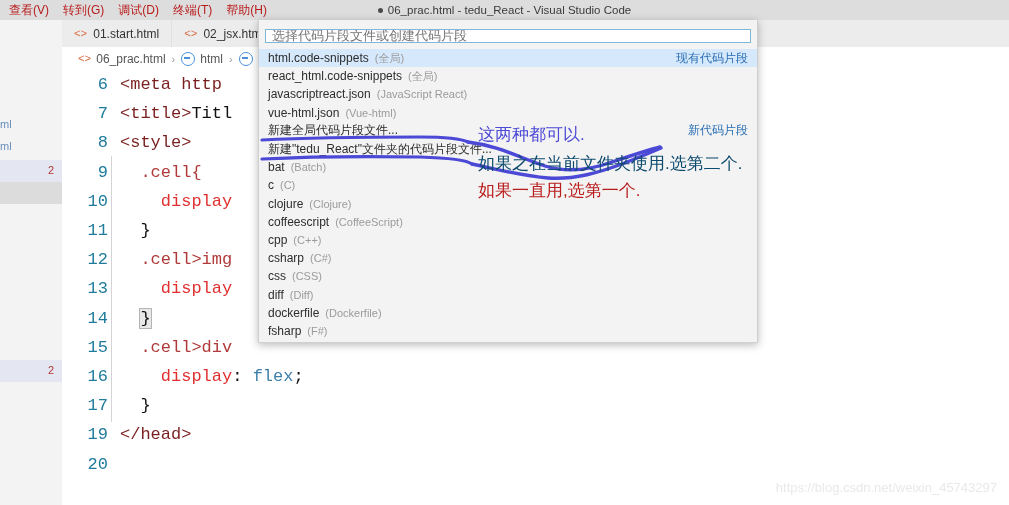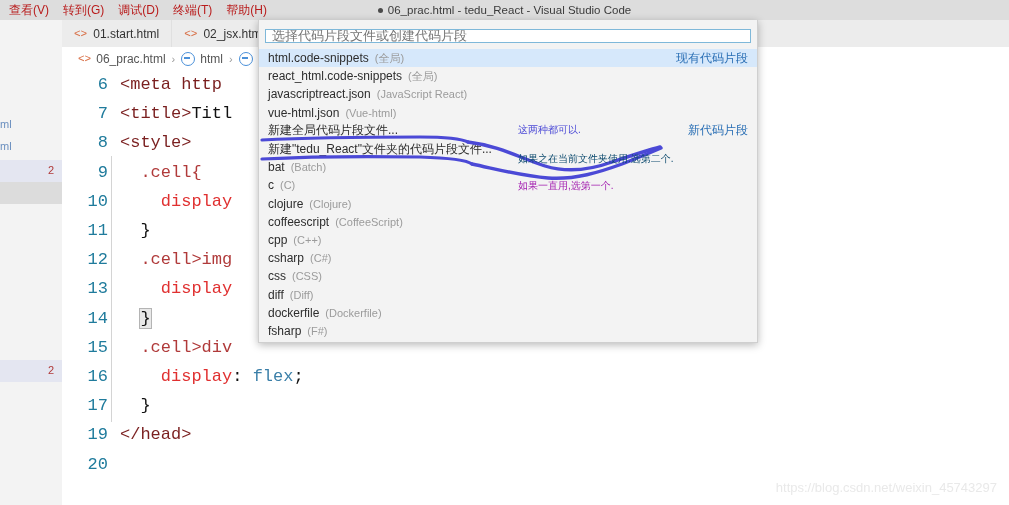--- a/index.html
+++ b/index.html
@@ -269,24 +269,23 @@
   .qp-right {
     margin-left: auto;
     color: #2a6fb5;
     font-size: 12px;
   }
 
   
   .ink-text {
     position: absolute;
     color: #4b49d6;
-    font-size: 10px;
+    font-size: 17px;
     white-space: nowrap;
     font-family: "Liberation Sans", sans-serif;
-    margin-left: 40px;
   }
   .ink-svg {
     position: absolute;
     left: 0; top: 0;
     width: 1009px; height: 505px;
     pointer-events: none;
   }
 
   
   .watermark {
@@ -497,18 +496,18 @@
   <svg class="ink-svg" viewBox="0 0 1009 505">
     <path d="M262,140 C300,138 360,137 420,137 C450,137 462,139 468,142" stroke="#4b49d6" stroke-width="3.2" fill="none" stroke-linecap="round"></path>
     <path d="M262,159 C300,157 360,156 420,157 C455,158 468,161 472,164" stroke="#4b49d6" stroke-width="3.2" fill="none" stroke-linecap="round"></path>
     <path d="M468,142 C500,146 520,158 545,166 C568,173 590,170 612,162 C630,156 648,150 660,147" stroke="#4b49d6" stroke-width="3.4" fill="none" stroke-linecap="round"></path>
     <path d="M472,164 C500,170 522,176 548,178 C575,180 600,172 622,164 C640,157 654,151 661,148" stroke="#4b49d6" stroke-width="3.4" fill="none" stroke-linecap="round"></path>
   </svg>
 
   <div id="ink-notes">
       <div class="ink-text" style="left: 478px; top: 123px; color: rgb(75, 73, 214);">这两种都可以.</div>
       <div class="ink-text" style="left: 478px; top: 152px; color: #0c4a6e;">如果之在当前文件夹使用.选第二个.</div>
-      <div class="ink-text" style="left: 478px; top: 179px; color: #a21caf;">如果一直用,选第一个.</div>
+      <div class="ink-text" style="left: 478px; top: 179px; color: #b91c1c;">如果一直用,选第一个.</div>
     </div>
 
   <div class="watermark">https://blog.csdn.net/weixin_45743297</div>
 
 </div>
 
 </body></html>

